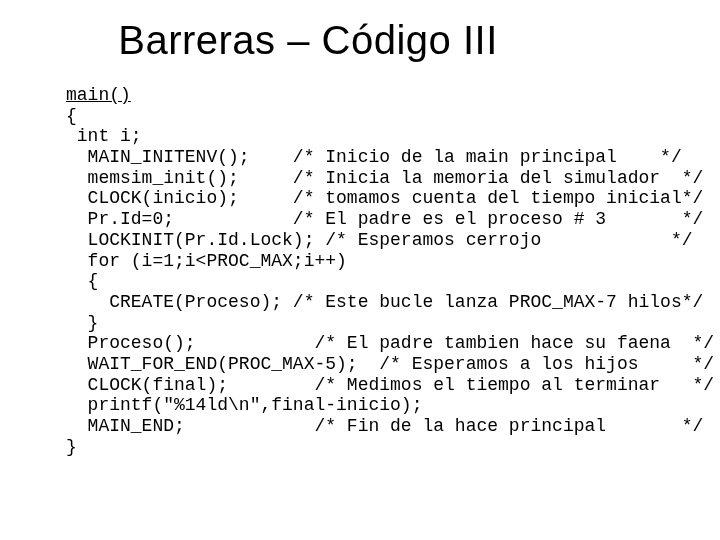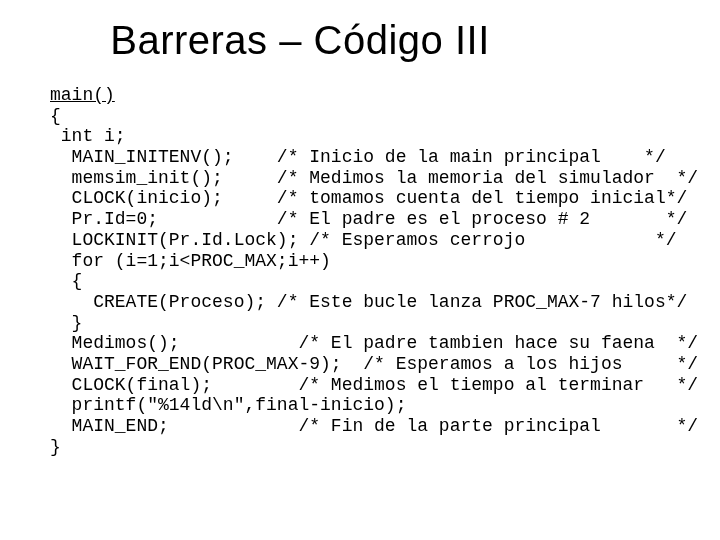--- a/index.html
+++ b/index.html
@@ -1,36 +1,36 @@
 <!DOCTYPE html>
 <html><head>
 <meta charset="utf-8">
 <style>
   html,body{margin:0;padding:0;width:720px;height:540px;background:#fff;font-family:Arial,Helvetica,sans-serif;}
-  .slide{box-sizing:border-box;width:592px;height:540px;padding:18px 42px 0 50px;}
+  .slide{box-sizing:border-box;width:592px;height:540px;padding:18px 42px 0 66px;}
   .title{font-size:40px;font-weight:400;color:#000;text-align:center;margin:0 0 22px 0;letter-spacing:0.5px;}
   .code{font-family:"Courier New",Courier,monospace;font-size:18px;line-height:1.15;white-space:pre;color:#000;}
   .fn{text-decoration:underline;}
 </style>
 </head>
 <body>
 
 <div class="slide">
   <h1 class="title">Barreras – Código III</h1>
   <div class="code"><span class="fn">main()</span>
 <span>{</span>
 <span> int i;</span>
 <span>  MAIN_INITENV();    /* Inicio de la main principal    */</span>
-<span>  memsim_init();     /* Medimos la memoria del simulador  */</span>
+<span>  memsim_init();     /* Inicia la memoria del simulador  */</span>
 <span>  CLOCK(inicio);     /* tomamos cuenta del tiempo inicial*/</span>
-<span>  Pr.Id=0;           /* El padre es el proceso # 2       */</span>
+<span>  Pr.Id=0;           /* El padre es el proceso # 3       */</span>
 <span>  LOCKINIT(Pr.Id.Lock); /* Esperamos cerrojo            */</span>
 <span>  for (i=1;i&lt;PROC_MAX;i++)</span>
 <span>  {</span>
 <span>    CREATE(Proceso); /* Este bucle lanza PROC_MAX-7 hilos*/</span>
 <span>  }</span>
-<span>  Medimos();           /* El padre tambien hace su faena  */</span>
-<span>  WAIT_FOR_END(PROC_MAX-9);  /* Esperamos a los hijos     */</span>
+<span>  Proceso();           /* El padre tambien hace su faena  */</span>
+<span>  WAIT_FOR_END(PROC_MAX-5);  /* Esperamos a los hijos     */</span>
 <span>  CLOCK(final);        /* Medimos el tiempo al terminar   */</span>
 <span>  printf("%14ld\n",final-inicio);</span>
-<span>  MAIN_END;            /* Fin de la parte principal       */</span>
+<span>  MAIN_END;            /* Fin de la hace principal       */</span>
 <span>}</span></div>
 </div>
 
 </body></html>

